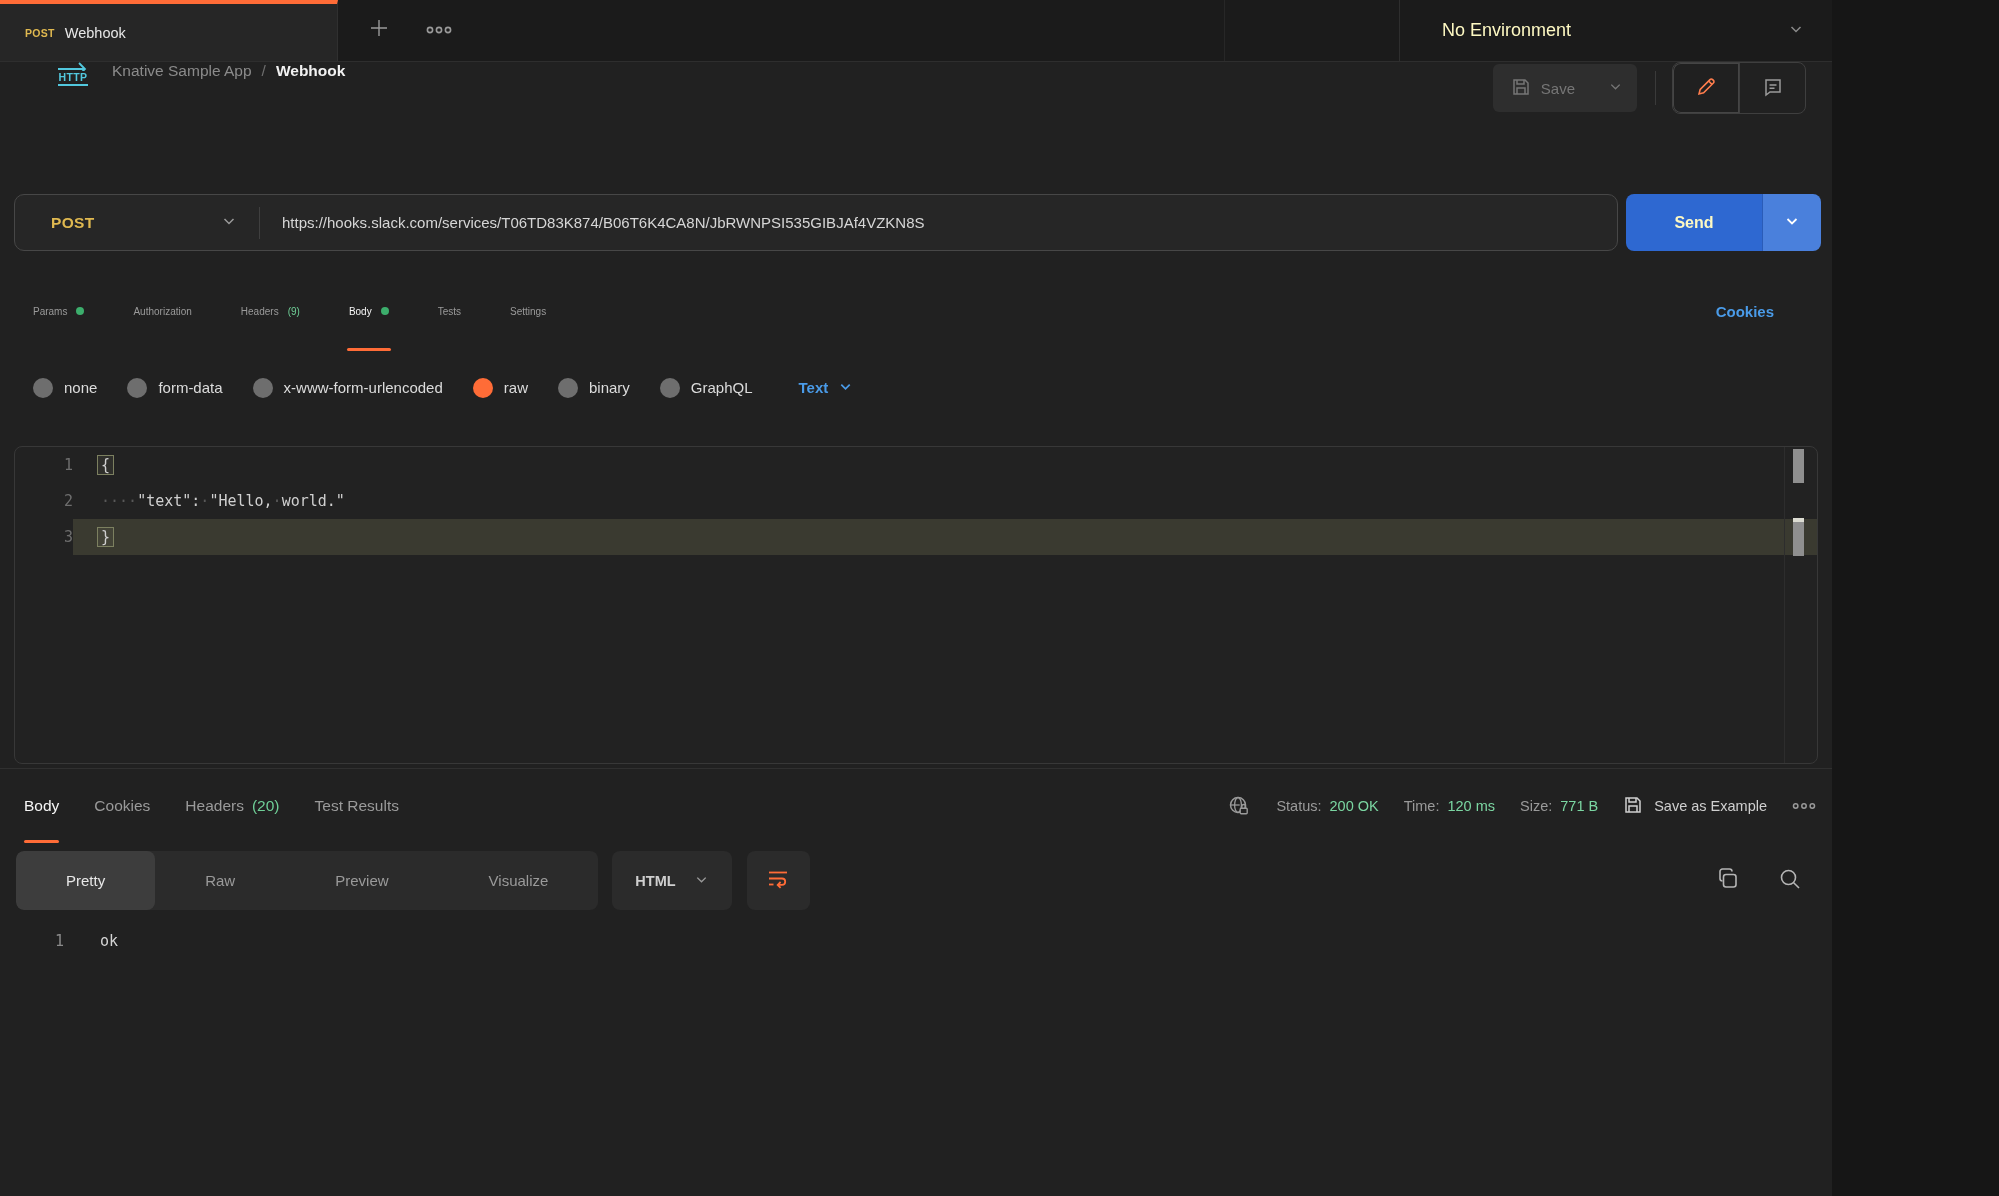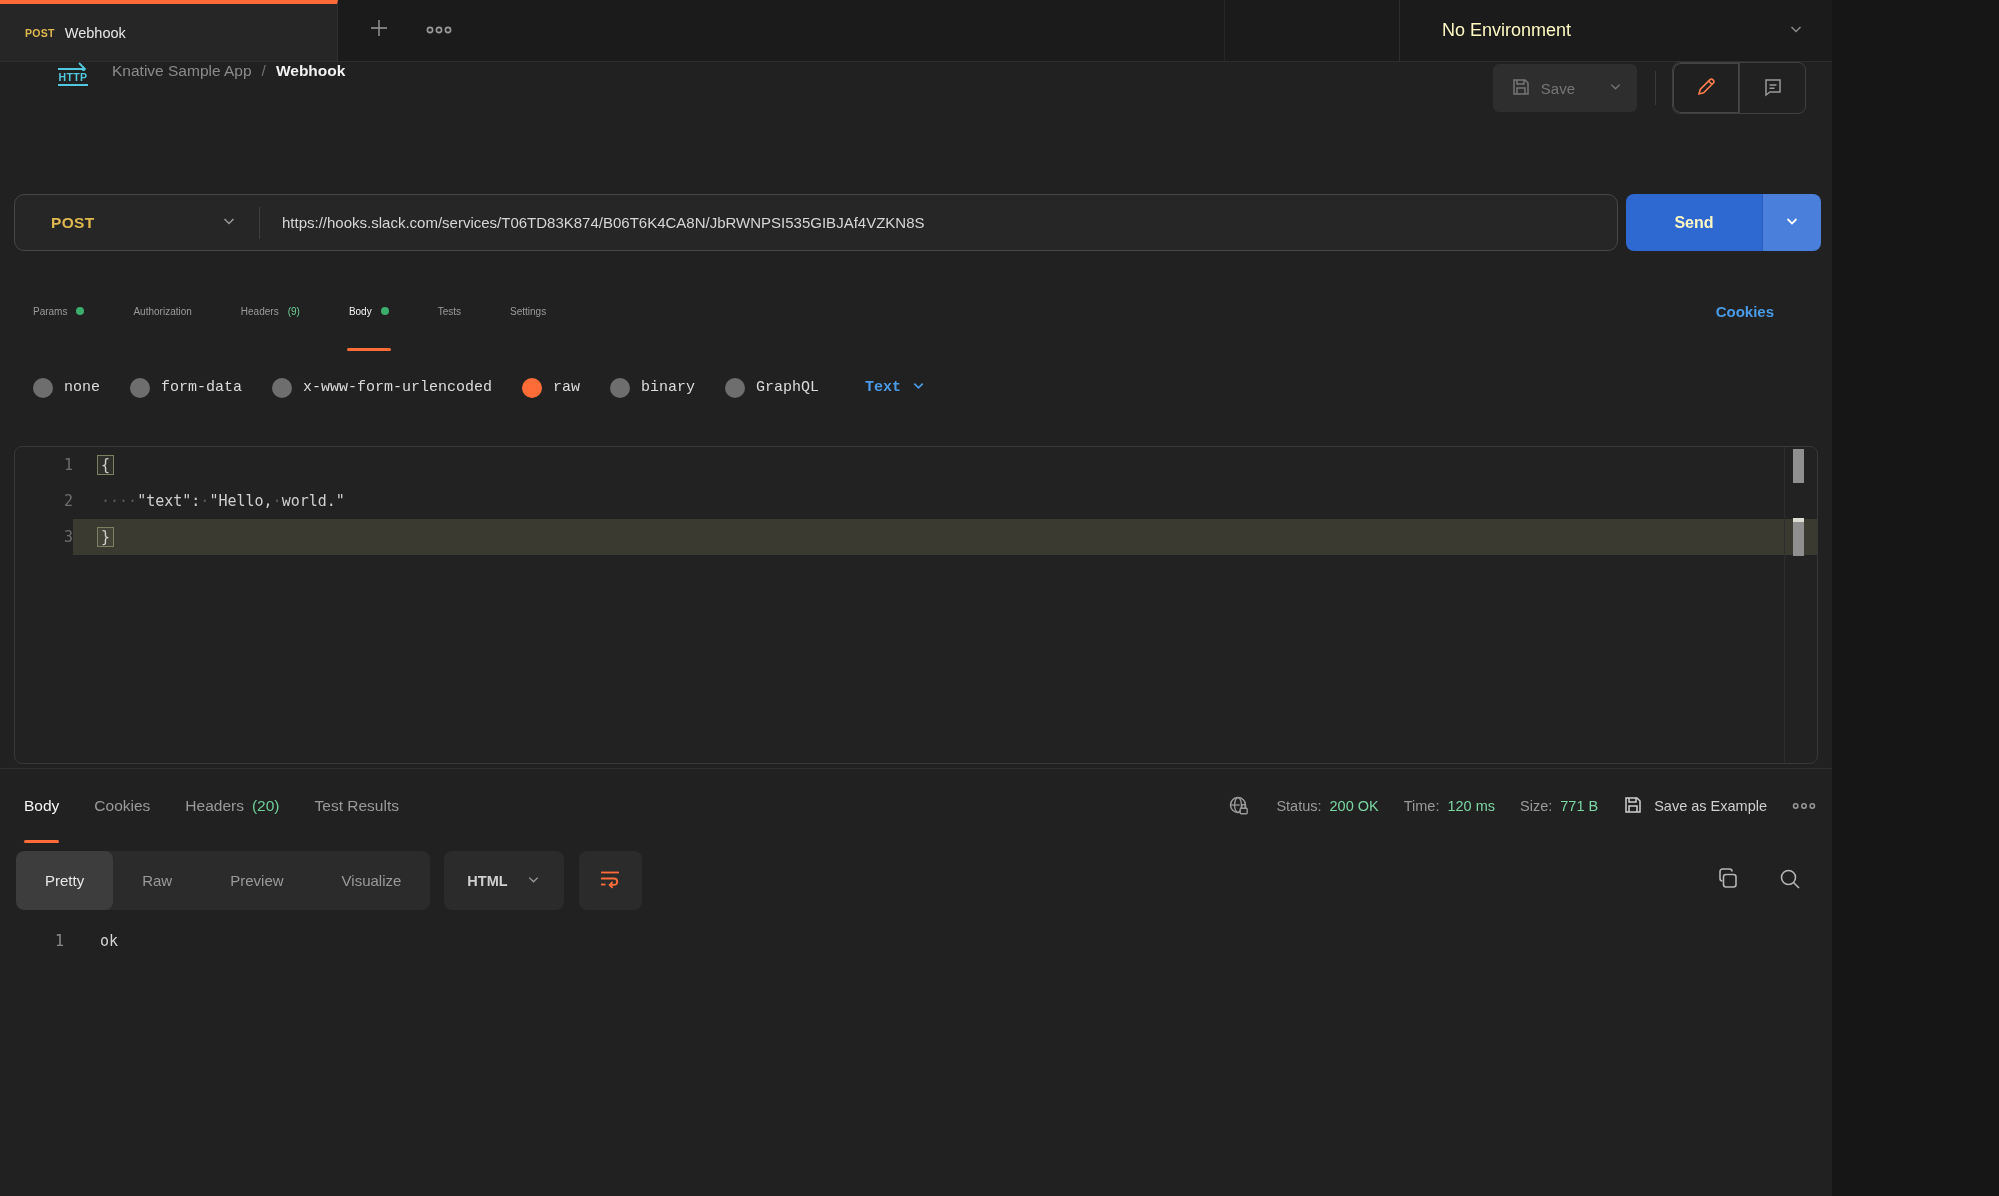--- a/index.html
+++ b/index.html
@@ -54,21 +54,21 @@
   .req-tabs-row { display:flex; align-items:center; padding:20px 58px 0 33px; height:100px; }
   .rtabs { display:flex; gap:49px; height:100%; }
   .rtab { position:relative; height:100%; display:flex; align-items:center; gap:9px; color:#9a9a9a; font-size:10px; cursor:pointer; }
   .rtab.active { color:#f5f5f5; }
   .rtab.active::after { content:""; position:absolute; left:-2px; right:-2px; bottom:0; height:3px; background:#ff6c37; border-radius:2px; }
   .gdot { width:8px; height:8px; border-radius:50%; background:#3cae6c; }
   .tab-count { color:#6fcf97; }
   .cookies-link { margin-left:auto; color:#4a9be8; font-weight:600; font-size:15px; cursor:pointer; }
 
   
-  .modes-row { display:flex; align-items:center; padding:0 33px; height:73px; gap:30px;font-family:Liberation Mono, monospace; }
+  .modes-row { display:flex; align-items:center; padding:0 33px; height:73px; gap:30px; }
   .mode { display:flex; align-items:center; gap:11px; font-size:15px; color:#dcdcdc; cursor:pointer; }
   .radio { width:20px; height:20px; border-radius:50%; background:#6e6e6e; flex:none; }
   .mode.selected .radio { background:#ff6c37; }
   .lang-select { display:flex; align-items:center; gap:10px; color:#4a9be8; font-weight:600; font-size:15px; margin-left:16px; cursor:pointer; }
 
   
   .editor { position:relative; margin:22px 14px 0; height:318px; background:#222222; border:1px solid #383838; border-radius:8px; font-family:"DejaVu Sans Mono", monospace; font-size:15px; overflow:hidden; cursor:text; }
   .eline { display:flex; height:36px; align-items:stretch; }
   .eline .num { width:58px; text-align:right; color:#6e6e6e; flex:none; display:flex; align-items:center; justify-content:flex-end; }
   .eline .code { flex:1; display:flex; align-items:center; padding-left:28px; color:#d0d0d0; white-space:pre; }
@@ -89,21 +89,21 @@
   .meta-pair { display:flex; align-items:center; gap:8px; }
   .meta-label { color:#9a9a9a;text-align:right; }
   .meta-value { color:#7bd6a2; }
   .globe-icon { color:#9a9a9a; display:flex; }
   .save-example { display:flex; align-items:center; gap:11px; color:#cfcfcf; cursor:pointer; background:none; border:none; font-size:14.5px; }
   .resp-more { color:#9a9a9a; cursor:pointer; display:flex; }
 
   
   .resp-toolbar { margin:8px 17px 0 16px; display:flex; align-items:center; height:59px; }
   .seg { display:flex; background:#2b2b2b; border-radius:8px; height:100%; overflow:hidden; }
-  .segitem { display:flex; align-items:center; padding:0 29px; color:#9a9a9a; font-size:15px; cursor:pointer; }
+  .segitem { display:flex; align-items:center; padding:0 50px; color:#9a9a9a; font-size:15px; cursor:pointer; }
   .segitem.active { background:#3d3d3d; color:#e8e8e8; border-radius:8px; }
   .fmt-btn { margin-left:14px; height:100%; background:#2b2b2b; border-radius:8px; display:flex; align-items:center; gap:18px; padding:0 23px; color:#cfcfcf; font-weight:600; font-size:14.5px; cursor:pointer; border:none; }
   .fmt-btn .chev { color:#9a9a9a; }
   .wrap-btn { margin-left:15px; width:63px; height:100%; background:#2b2b2b; border-radius:8px; display:flex; align-items:center; justify-content:center; color:#ff6c37; cursor:pointer; border:none; }
   .resp-tools { margin-left:auto; display:flex; align-items:center; gap:36px; color:#b5b5b5; padding-right:12px; }
   .resp-tools .icon-btn { color:#b5b5b5; }
 
   
   .resp-body { font-family:"DejaVu Sans Mono", monospace; font-size:15px; margin-top:13px; cursor:text; }
   .rline { display:flex; height:36px; align-items:center; }

